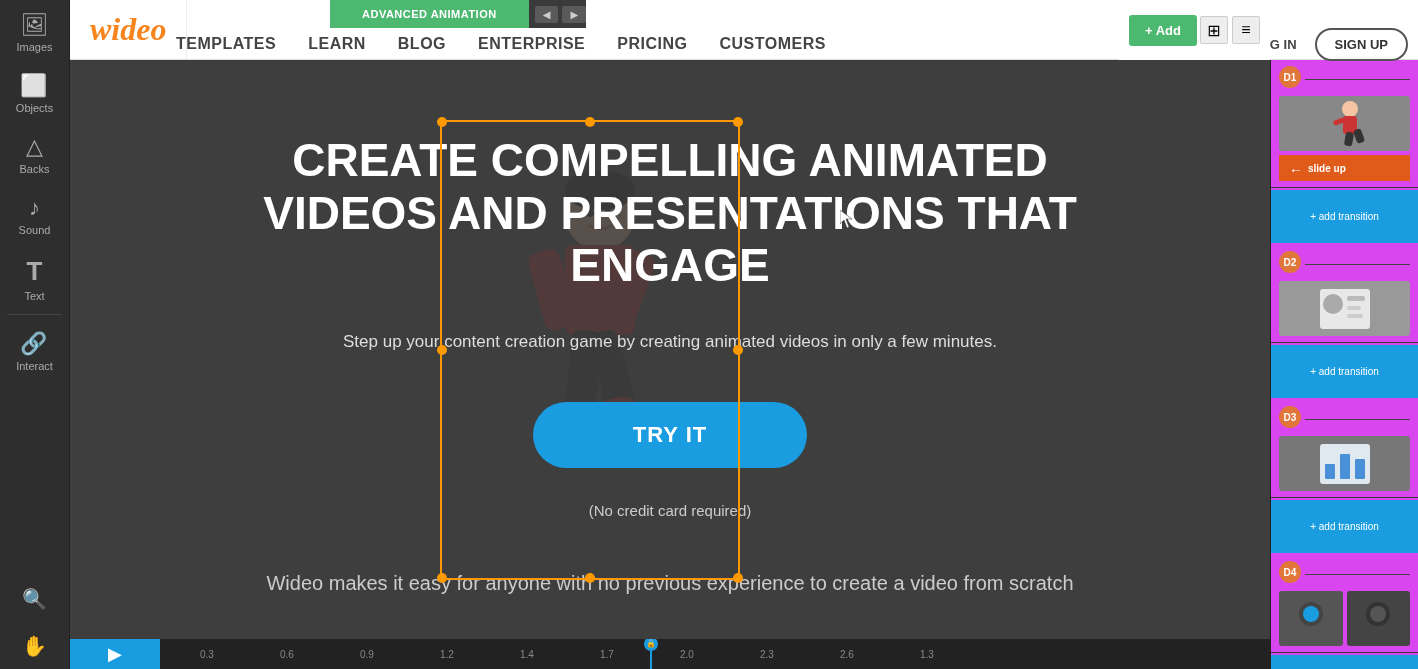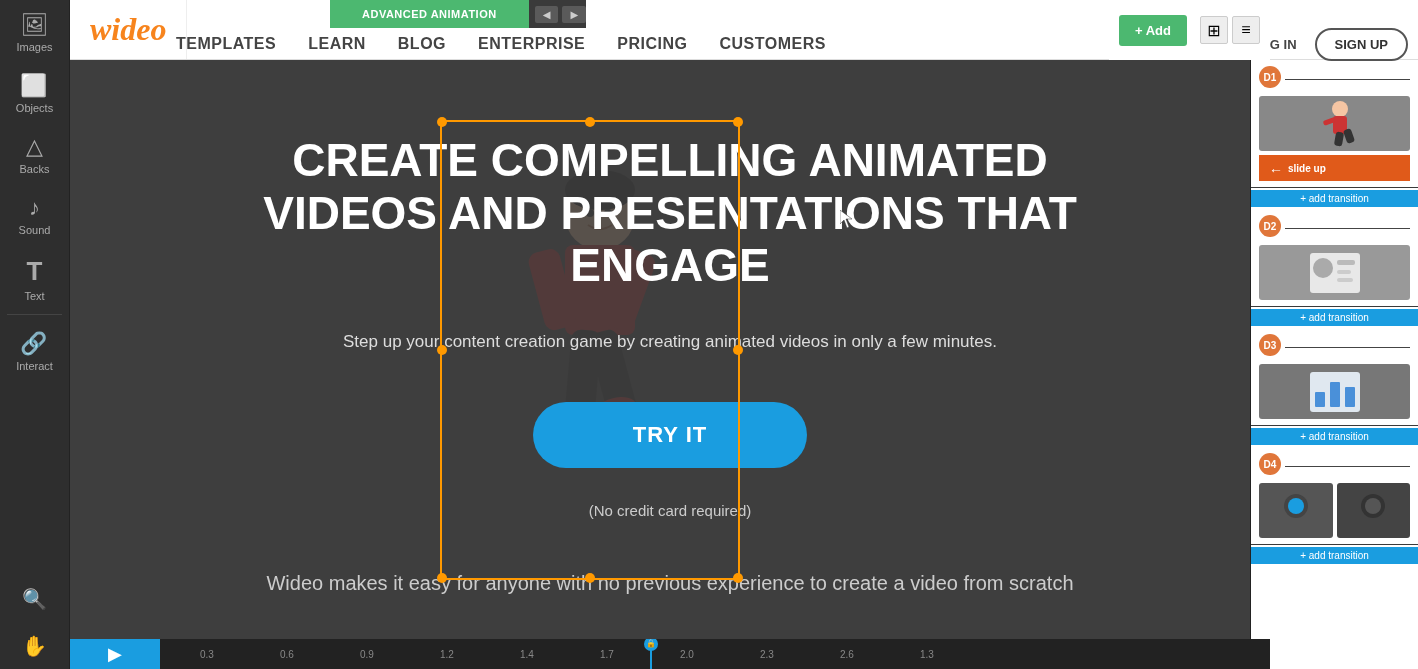--- a/index.html
+++ b/index.html
@@ -234,23 +234,23 @@
       display: flex;
       align-items: center;
       justify-content: center;
       overflow: hidden;
     }
 
     
     .right-panel {
       position: absolute;
       right: 0; top: 60px;
-      width: 168px;
+      width: 148px;
       height: 609px;
-      background: #ffffff;
+      background: #d946ef;
       overflow-y: auto;
       z-index: 10;
       border-left: 1px solid #222;
     }
 
     .rp-item {
       width: 100%;
       padding: 6px 8px;
       border-bottom: 1px solid #3a3a3a;
       display: flex;
@@ -279,21 +279,21 @@
       align-items: center;
       justify-content: center;
       overflow: hidden;
       position: relative;
     }
 
     .add-transition {
       background: #1a9de0;
       color: #fff;
       font-size: 10px;
-      padding: 3px 8px;
+      padding: 21px 8px;
       width: 100%;
       text-align: center;
       cursor: pointer;
       margin: 2px 0;
     }
 
     .slide-up-btn {
       background: #e05a1a;
       color: #fff;
       font-size: 10px;
@@ -347,21 +347,21 @@
     .add-btn-area {
       position: absolute;
       top: 0;
       right: 148px;
       height: 60px;
       background: #fff;
       display: flex;
       align-items: center;
       padding: 0 10px;
       z-index: 21;
-      gap: 13px;
+      gap: 3px;
     }
 
     .add-green-btn {
       background: #4cb870;
       color: #fff;
       font-size: 13px;
       font-weight: bold;
       border: none;
       padding: 8px 16px;
       cursor: pointer;

